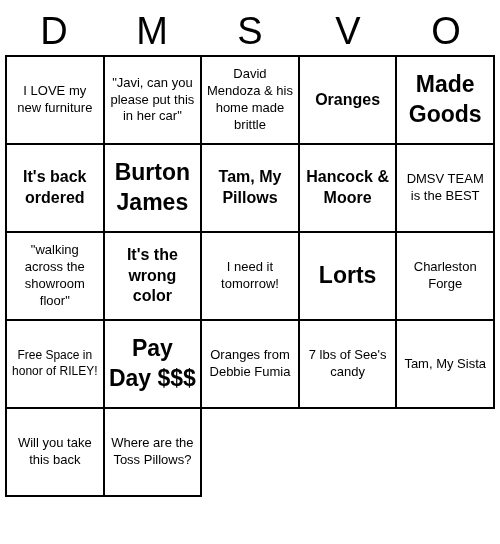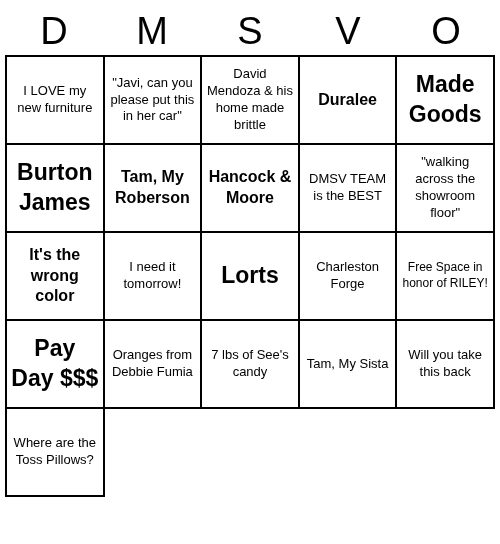--- a/index.html
+++ b/index.html
@@ -91,30 +91,33 @@
   <div class="cell">
         <span>I LOVE my new furniture</span>
       </div>
       <div class="cell">
         <span>"Javi, can you please put this in her car"</span>
       </div>
       <div class="cell">
         <span>David Mendoza &amp; his home made brittle</span>
       </div>
       <div class="cell medium-text">
-        <span>Duralee</span>
+        <span>Oranges</span>
       </div>
       <div class="cell large-text">
         <span>Made Goods</span>
+      </div>
+      <div class="cell medium-text">
+        <span>It's back ordered</span>
       </div>
       <div class="cell large-text">
         <span>Burton James</span>
       </div>
       <div class="cell medium-text">
-        <span>Tam, My Roberson</span>
+        <span>Tam, My Pillows</span>
       </div>
       <div class="cell medium-text">
         <span>Hancock &amp; Moore</span>
       </div>
       <div class="cell">
         <span>DMSV TEAM is the BEST</span>
       </div>
       <div class="cell">
         <span>"walking across the showroom floor"</span>
       </div>

